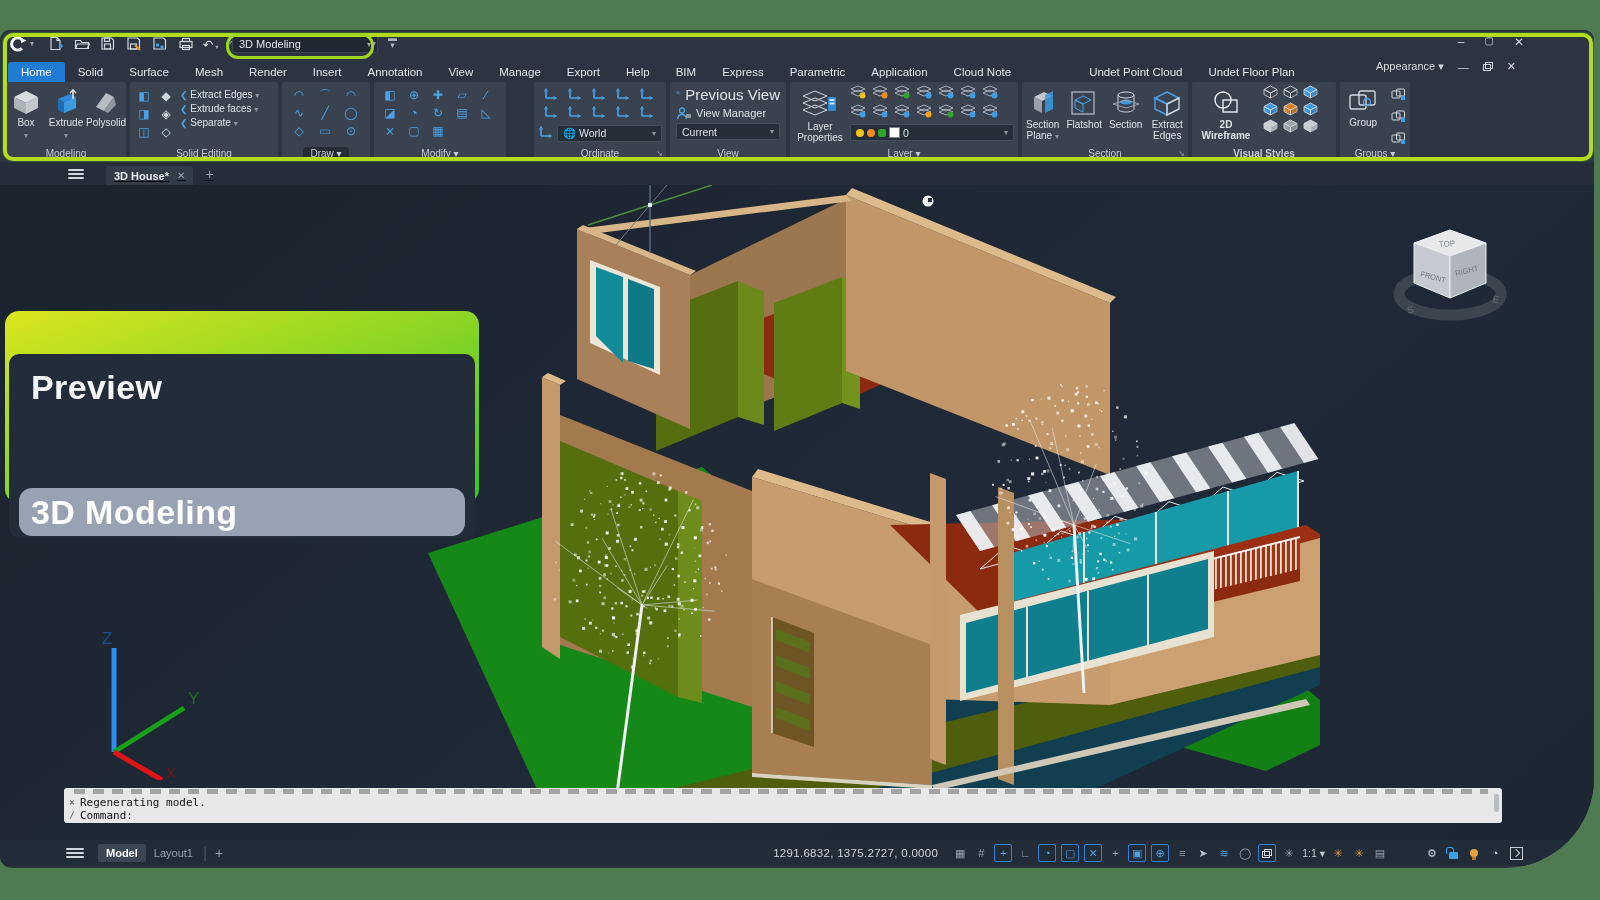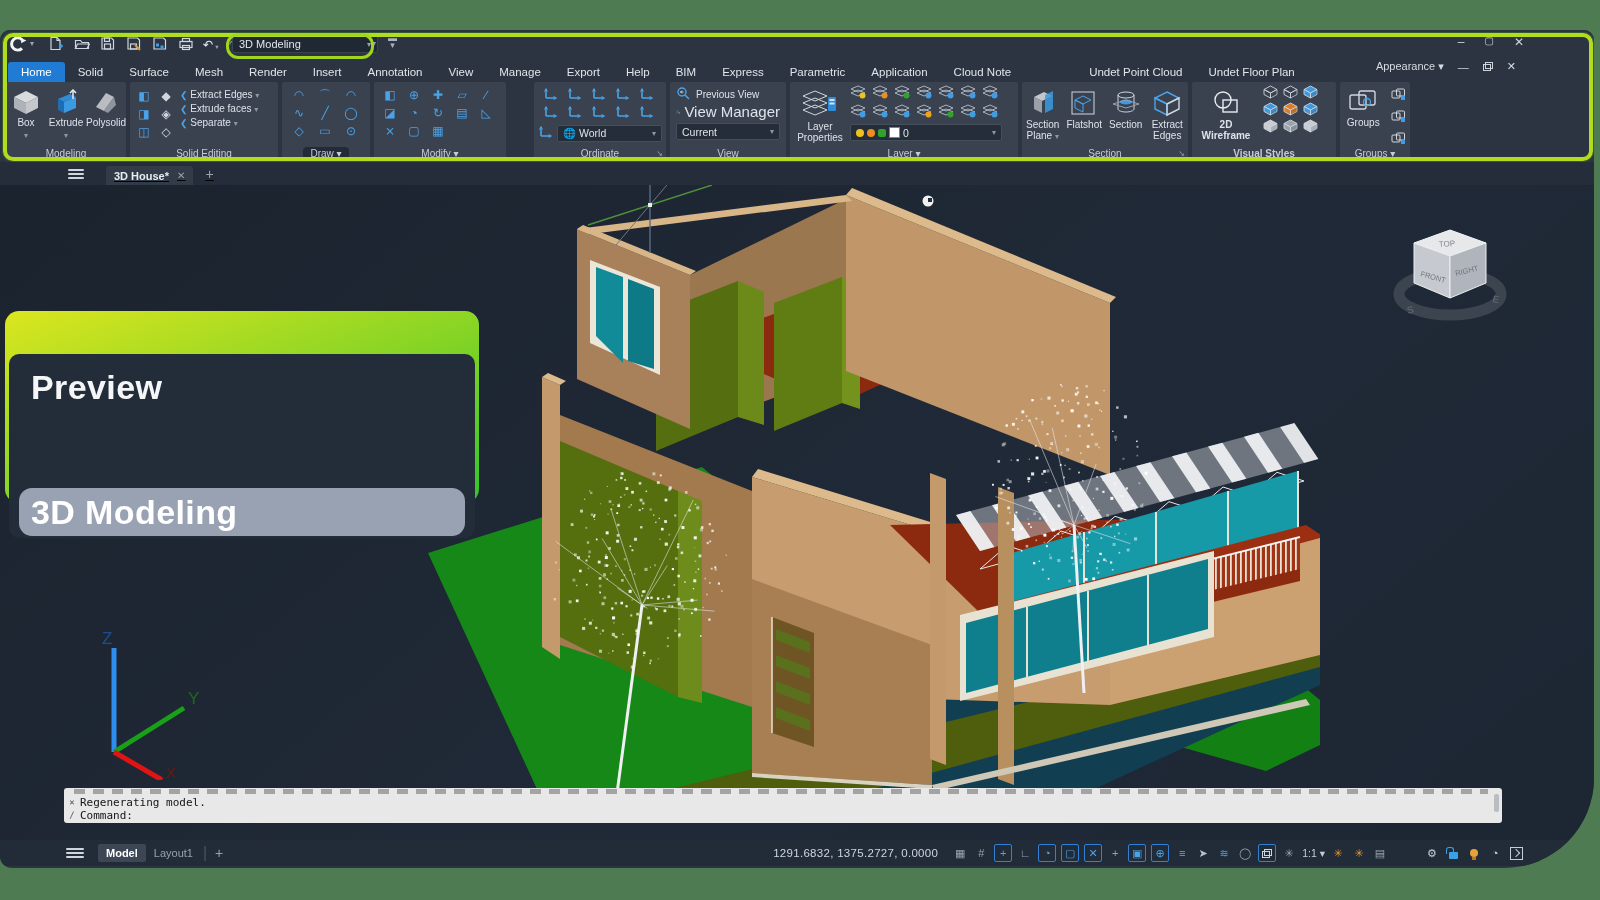--- a/index.html
+++ b/index.html
@@ -337,39 +337,39 @@
     <div class="combo" style="flex:1">
               <span>🌐 World</span>
               <span class="mini">▾</span>
             </div>
   </div>
           <div class="plabel">Ordinate</div>
           <div class="launcher">↘</div>
         </div>
         <div class="panel" style="width: 116px;">
           <div style="padding:4px 6px 0 6px;display:flex;flex-direction:column;gap:3px">
-   <div style="display:flex;align-items:flex-end;gap:4px;font-size:10px;color:#dde3e9;white-space:nowrap"><svg width="16" height="14" viewBox="0 0 16 14" fill="none">
+   <div style="display:flex;align-items:flex-start;gap:4px;font-size:15px;color:#dde3e9;white-space:nowrap"><svg width="16" height="14" viewBox="0 0 16 14" fill="none">
                 <circle cx="6" cy="6" r="4" stroke="#4aa3e8" stroke-width="1.4"></circle>
                 <path d="M9 9l4 4" stroke="#4aa3e8" stroke-width="1.6"></path>
                 <path d="M4.5 6h3M4.5 6l1.4-1.4M4.5 6l1.4 1.4" stroke="#cfd6dd" stroke-width="1"></path>
               </svg>Previous View</div>
-            <div style="display:flex;align-items:center;gap:4px;font-size:15px;color:#dde3e9;white-space:nowrap"><svg width="16" height="14" viewBox="0 0 16 14" fill="none">
+            <div style="display:flex;align-items:center;gap:4px;font-size:11px;color:#dde3e9;white-space:nowrap"><svg width="16" height="14" viewBox="0 0 16 14" fill="none">
                 <circle cx="6" cy="4.5" r="2.5" stroke="#4aa3e8" stroke-width="1.3"></circle>
                 <path d="M1.5 13c.5-3 2.5-4.5 4.5-4.5S10 10 10.5 13" stroke="#4aa3e8" stroke-width="1.3"></path>
                 <rect x="10" y="8" width="5" height="4" fill="#8f959c"></rect>
               </svg>View Manager</div>
    <div class="combo">
               <span>Current</span>
               <span class="mini">▾</span>
             </div>
           </div>
           <div class="plabel">View</div>
         </div>
         <div class="panel" style="width: 228px;">
-          <div style="display:flex;padding:3px 16px 0 4px;gap:4px">
+          <div style="display:flex;padding:3px 4px 0 4px;gap:4px">
     <div class="bigbtn" style="width:52px">
               <svg width="34" height="30" viewBox="0 0 34 30" fill="none">
                 <polygon points="12,2 24,7 12,12 0,7" stroke="#cfd6dd"></polygon>
                 <polygon points="12,9 24,14 12,19 0,14" stroke="#cfd6dd"></polygon>
                 <polygon points="12,16 24,21 12,26 0,21" stroke="#cfd6dd"></polygon>
                 <rect x="25" y="8" width="8" height="14" rx="1" fill="#2f8cd8"></rect>
                 <rect x="26.5" y="10" width="5" height="2" fill="#cfe4f5"></rect>
                 <rect x="26.5" y="13.5" width="5" height="2" fill="#cfe4f5"></rect>
               </svg>
               <span>Layer Properties</span>
@@ -562,21 +562,21 @@
           <div class="plabel">Visual Styles</div>
         </div>
         <div class="panel" style="width: 70px;">
           <div style="display:flex;padding-top:3px;justify-content:space-around">
    <div class="bigbtn" style="width:38px">
               <svg width="30" height="26" viewBox="0 0 30 26" fill="none">
                 <rect x="2" y="6" width="16" height="14" rx="2" stroke="#cfd6dd" stroke-width="1.4"></rect>
                 <rect x="11" y="2" width="16" height="14" rx="2" stroke="#cfd6dd" stroke-width="1.4"></rect>
                 <circle cx="19" cy="13" r="3.5" stroke="#4aa3e8" stroke-width="1.3"></circle>
               </svg>
-              <span>Groups</span>
+              <span>Group</span>
             </div>
    <div style="display:flex;flex-direction:column;gap:4px;padding-top:2px">
               <span><svg width="15" height="13" viewBox="0 0 15 13" fill="none">
                   <rect x="1" y="3" width="8" height="7" rx="1" stroke="#cfd6dd"></rect>
                   <rect x="5.5" y="1" width="8" height="7" rx="1" stroke="#cfd6dd"></rect>
                   <rect x="10" y="8" width="4" height="4" fill="#3e9de4"></rect>
                 </svg></span>
               <span><svg width="15" height="13" viewBox="0 0 15 13" fill="none">
                   <rect x="1" y="3" width="8" height="7" rx="1" stroke="#cfd6dd"></rect>
                   <rect x="5.5" y="1" width="8" height="7" rx="1" stroke="#cfd6dd"></rect>

